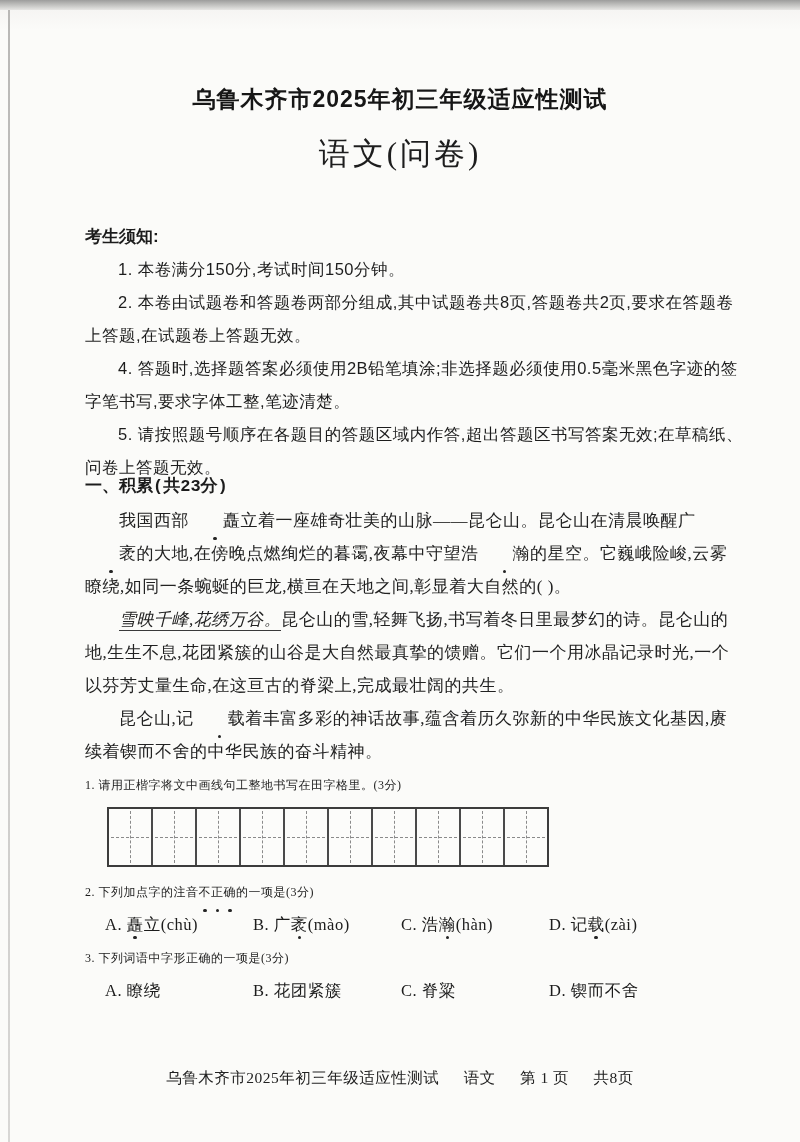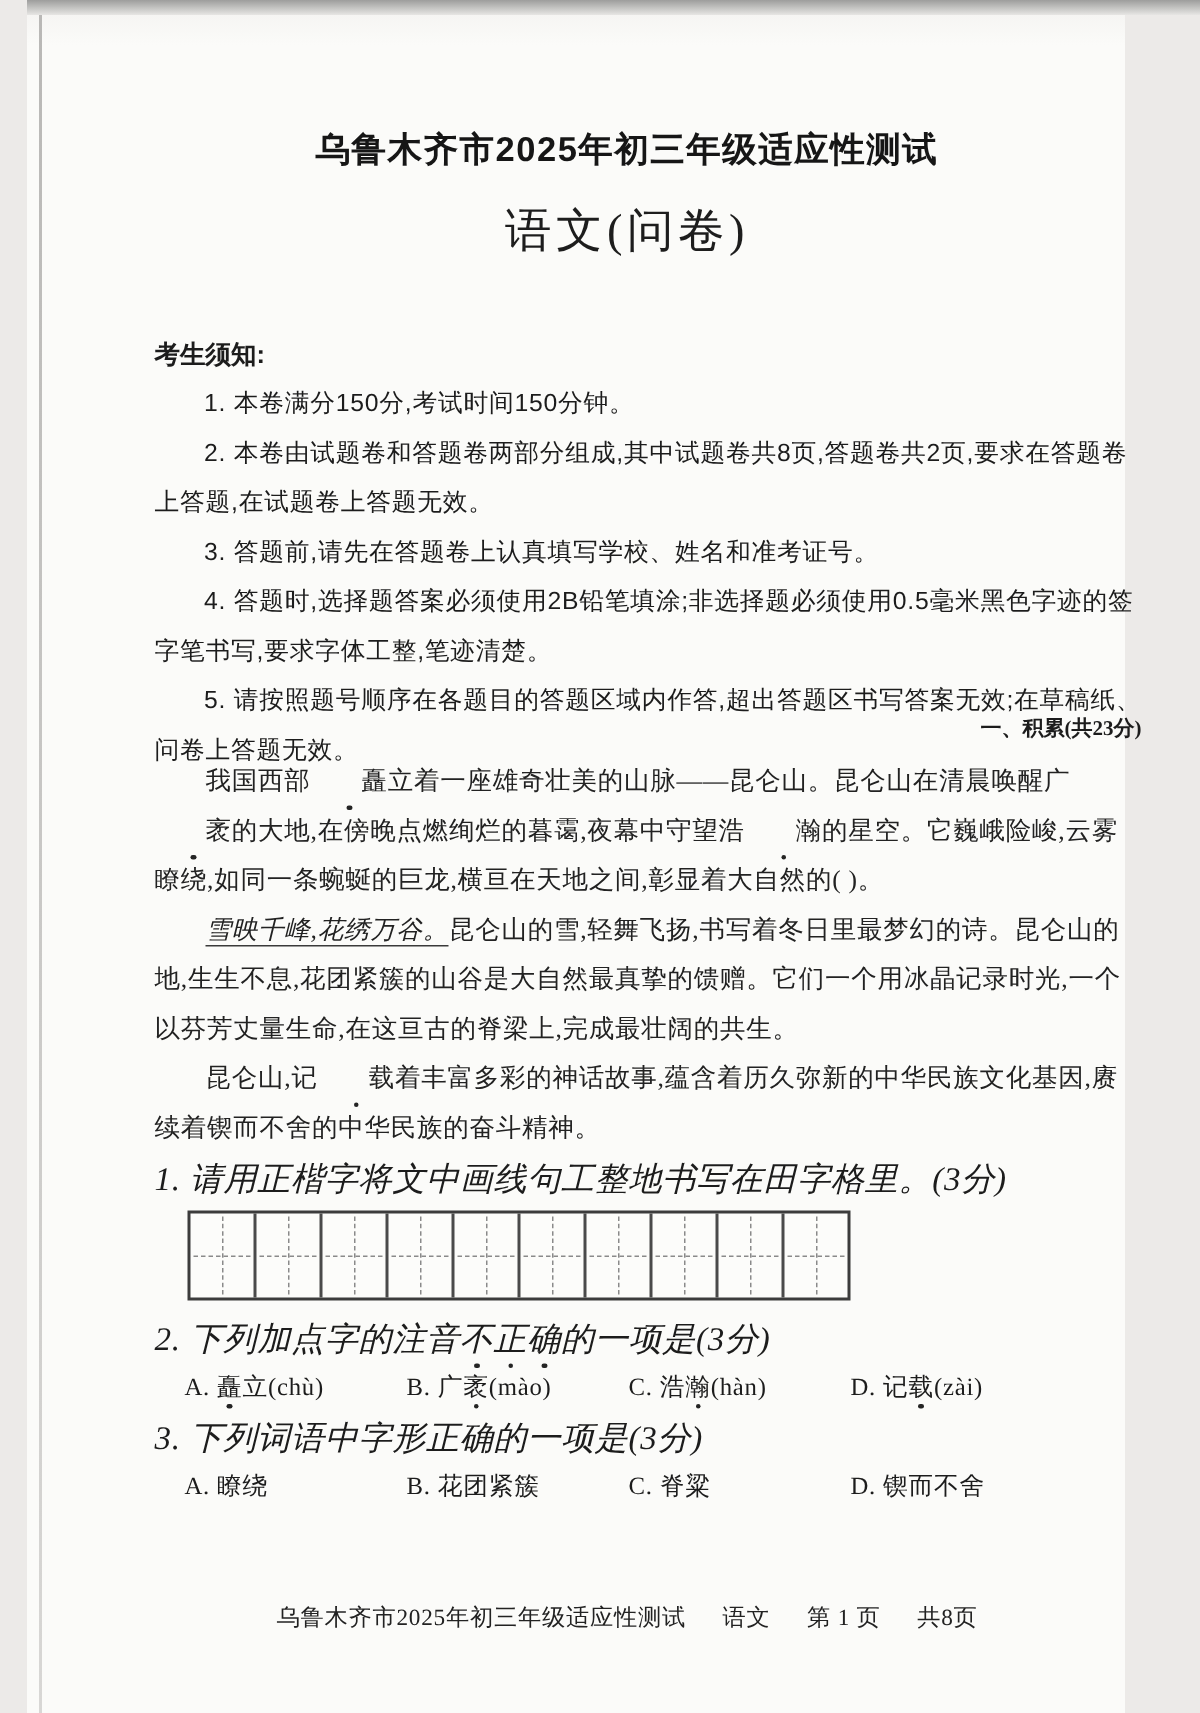--- a/index.html
+++ b/index.html
@@ -5,23 +5,22 @@
   html,body{margin:0;padding:0;}
   body{
     width:800px;height:1142px;
     background:#eceae8;
     font-family:"Liberation Sans","DejaVu Sans",sans-serif;
     color:#1c1c1c;
     position:relative;
     overflow:hidden;
   }
   .page{
-    position:absolute;left:0;top:0;width:732px;height:1142px;
+    position:absolute;left:0;top:0;width:800px;height:1142px;
     background:linear-gradient(180deg,#f3f2f0 0px,#fbfbf9 30px,#fbfbf9 100%);
-    margin-left:18px;
   }
   .scan-band{
     position:absolute;left:0;top:0;width:800px;height:10px;
     background:linear-gradient(180deg,#9d9d9c,#c9c9c7 60%,#e7e6e4);
   }
   .scan-left-line{
     position:absolute;left:8px;top:10px;width:2px;height:1132px;
     background:linear-gradient(180deg,#b9b8b6,#d8d7d5);
   }
   .header{position:absolute;top:84px;left:0;width:800px;text-align:center;}
@@ -31,38 +30,37 @@
   }
   .subtitle{
     margin-top:18px;font-size:31px;font-weight:400;letter-spacing:3px;
     font-family:"Liberation Serif","DejaVu Serif",serif;color:#1d1d1d;
   }
   .notice{position:absolute;top:220px;left:85px;width:658px;}
   .notice-heading{font-size:17px;font-weight:600;line-height:33px;}
   .notice p{margin:0;font-size:16.5px;line-height:33px;text-indent:2em;letter-spacing:0.5px;}
   .main{position:absolute;top:470px;left:85px;width:658px;}
   .section-heading{
-    font-size:14px;font-weight:bold;line-height:33px;margin:0 0 1px 0;
-    font-family:Liberation Serif, serif;
-    text-align:right;
+    font-size:17px;font-weight:bold;line-height:33px;margin:0 0 1px 0;
+    font-family:Liberation Mono, monospace;
   }
   .passage p{
     margin:0;font-size:17px;line-height:33px;text-indent:2em;
     font-family:"Liberation Serif","DejaVu Serif",serif;color:#222;
     letter-spacing:0.5px;
   }
   .seg-u{border-bottom:1.6px solid #3a3a3a;padding-bottom:1px;font-style:italic;}
   .dot-char{position:relative;display:inline-block;}
   .dot-char::after{
     content:'';position:absolute;left:50%;bottom:-3px;width:3.5px;height:3.5px;
     margin-left:-1.75px;border-radius:50%;background:#242424;
   }
   .question-stem{
-    margin:0;font-size:22px;line-height:33px;
-    font-family:"Liberation Serif","DejaVu Serif",serif;letter-spacing:0.5px;font-style:italic;
+    margin:0;font-size:12px;line-height:33px;
+    font-family:"Liberation Serif","DejaVu Serif",serif;letter-spacing:0.5px;
   }
   .options-row{
     display:flex;margin:0 0 0 20px;height:32px;align-items:center;
     font-size:16.5px;font-family:"Liberation Serif","DejaVu Serif",serif;
     letter-spacing:0.5px;
   }
   .options-row .opt{width:148px;}
   .options-row .opt:last-child{width:auto;}
   .q-block{margin-top:1px;}
   .writing-grid{
@@ -98,21 +96,20 @@
   <div class="header">
     <div class="title">乌鲁木齐市2025年初三年级适应性测试</div>
     <div class="subtitle">语文(问卷)</div>
   </div>
 
   <div class="notice">
     <div class="notice-heading">考生须知:</div>
     <div>
         <p>1. 本卷满分150分,考试时间150分钟。</p>
         <p>2. 本卷由试题卷和答题卷两部分组成,其中试题卷共8页,答题卷共2页,要求在答题卷上答题,在试题卷上答题无效。</p>
-        <p>3. 答题前,请先在答题卷上认真填写学校、姓名和准考证号。</p>
         <p>4. 答题时,选择题答案必须使用2B铅笔填涂;非选择题必须使用0.5毫米黑色字迹的签字笔书写,要求字体工整,笔迹清楚。</p>
         <p>5. 请按照题号顺序在各题目的答题区域内作答,超出答题区书写答案无效;在草稿纸、问卷上答题无效。</p>
       </div>
   </div>
 
   <div class="main">
     <p class="section-heading">一、积累(共23分)</p>
 
     <div class="passage">
         <p><span>我国西部</span><span><span class="dot-char">矗</span></span><span>立着一座雄奇壮美的山脉——昆仑山。昆仑山在清晨唤醒广</span><span><span class="dot-char">袤</span></span><span>的大地,在傍晚点燃绚烂的暮霭,夜幕中守望浩</span><span><span class="dot-char">瀚</span></span><span>的星空。它巍峨险峻,云雾瞭绕,如同一条蜿蜒的巨龙,横亘在天地之间,彰显着大自然的(       )。</span></p>

